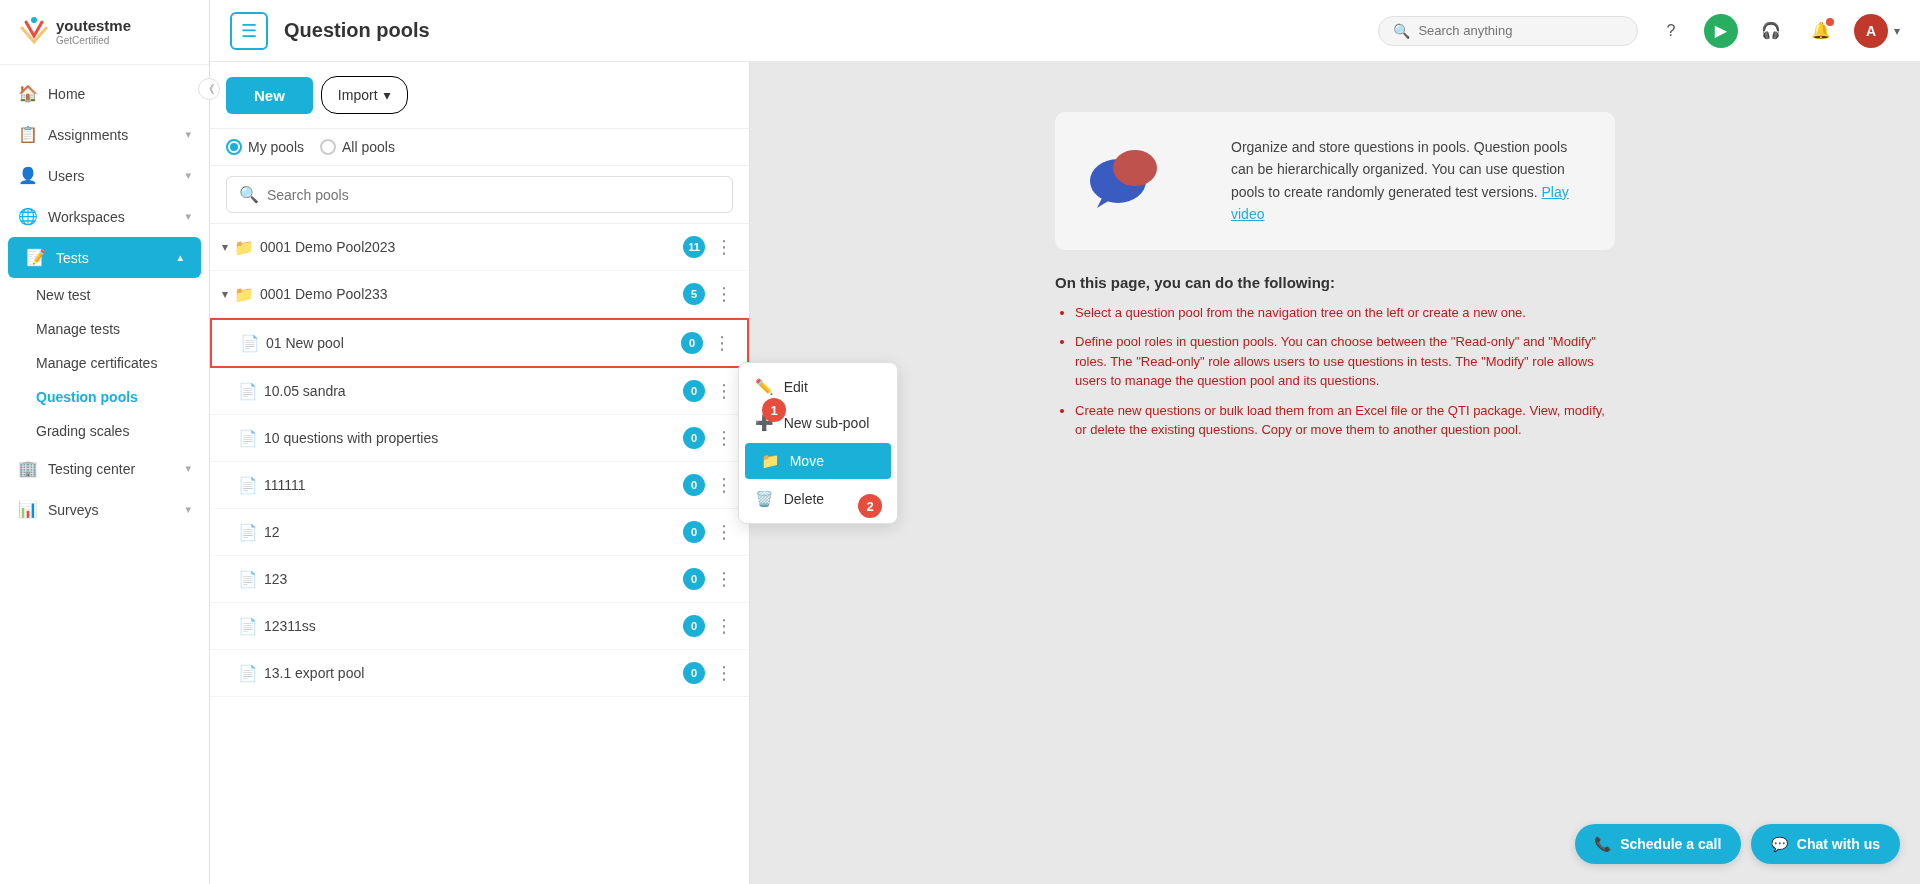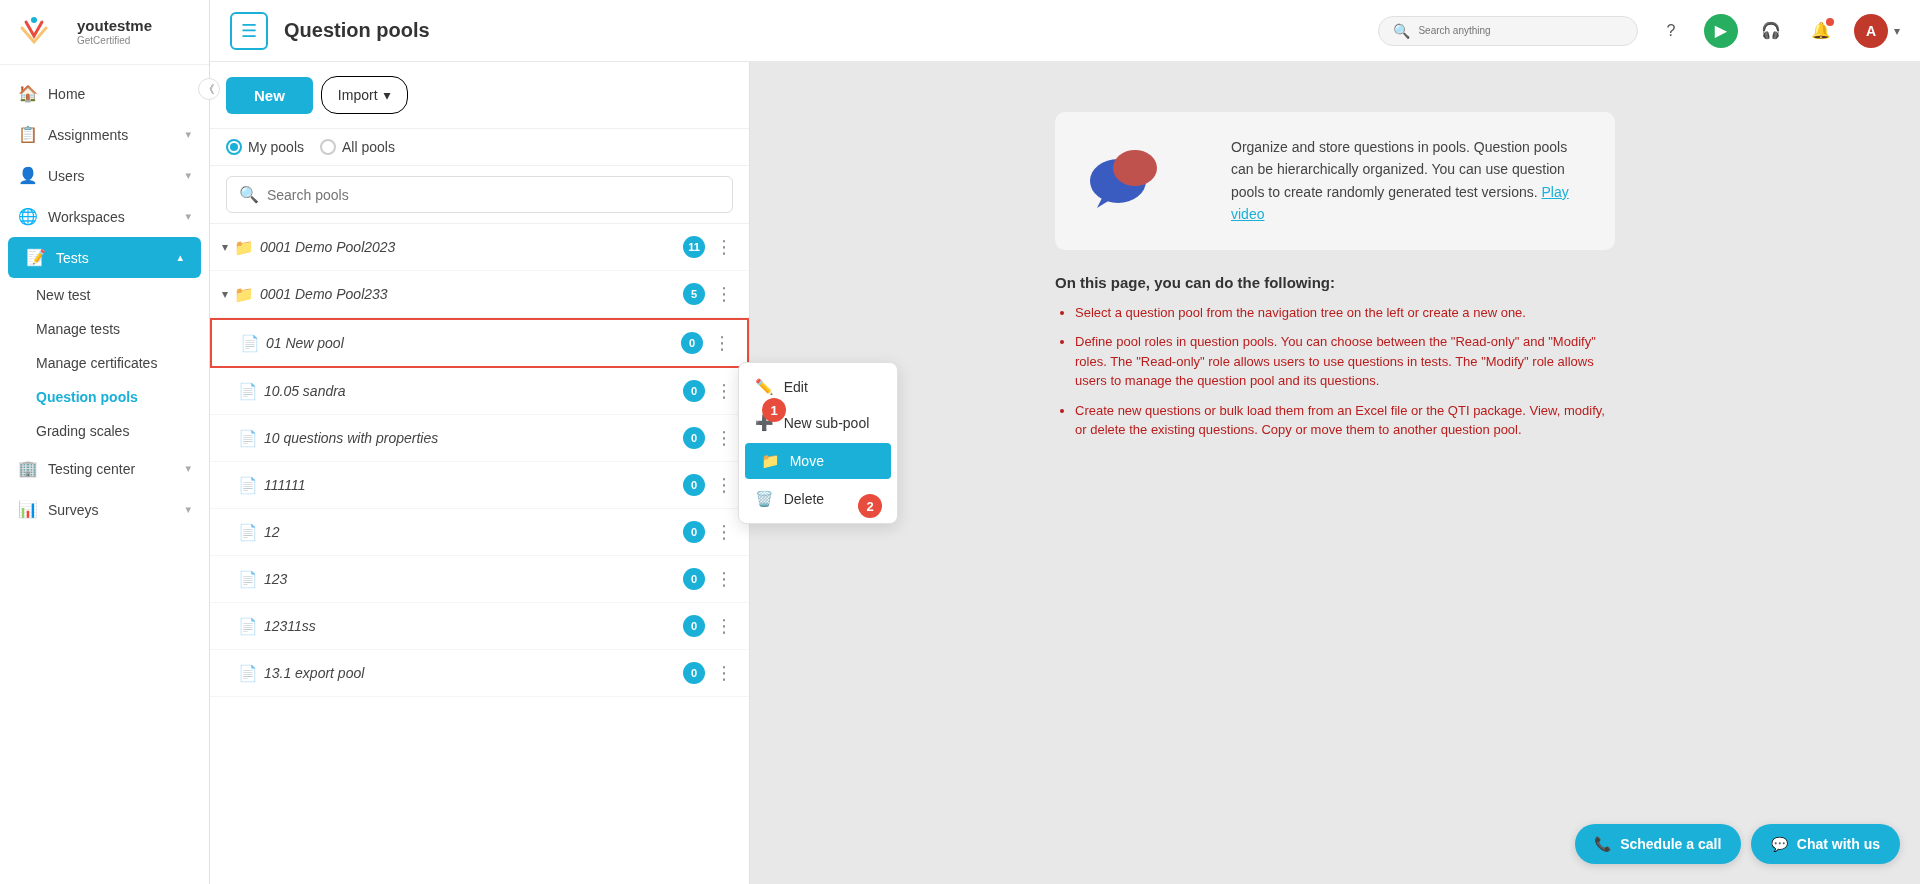--- a/index.html
+++ b/index.html
@@ -13,21 +13,21 @@
       border-right: 1px solid #e0e0e0;
       display: flex;
       flex-direction: column;
       height: 100%;
       overflow-y: auto;
     }
     .sidebar-logo {
       padding: 14px 16px;
       display: flex;
       align-items: center;
-      gap: 25px;
+      gap: 4px;
       border-bottom: 1px solid #f0f0f0;
     }
     .logo-icon {
       width: 36px;
       height: 36px;
     }
     .logo-text {
       display: flex;
       flex-direction: column;
       line-height: 1.1;
@@ -118,21 +118,21 @@
       align-items: center;
       background: #f5f5f5;
       border: 1px solid #e0e0e0;
       border-radius: 20px;
       padding: 6px 14px;
       gap: 8px;
       width: 260px;
     }
     .search-bar input {
       background: none; border: none; outline: none;
-      font-size: 10px; color: #0f172a; width: 200px;
+      font-size: 13px; color: #0f172a; width: 200px;
     }
     .search-icon { color: #888; font-size: 14px; }
     .topbar-icons { display: flex; align-items: center; gap: 16px; }
     .topbar-icon-btn {
       width: 34px; height: 34px;
       border-radius: 50%;
       display: flex; align-items: center; justify-content: center;
       cursor: pointer;
       font-size: 16px;
       color: #555;
@@ -241,21 +241,21 @@
       align-items: center;
       padding: 10px 12px;
       gap: 6px;
       cursor: pointer;
       font-size: 14px;
       color: #444;
       border-bottom: 1px solid #f5f5f5;
     }
     .pool-chevron { color: #666; font-size: 12px; }
     .pool-folder-icon { color: #666; font-size: 16px; }
-    .pool-name { flex: 1; font-size: 14px; font-style: italic; }
+    .pool-name { flex: 1; font-size: 14px; }
     .pool-count {
       background: #1ab0d8;
       color: #fff;
       border-radius: 50%;
       width: 22px; height: 22px;
       display: flex; align-items: center; justify-content: center;
       font-size: 11px; font-weight: 600;
     }
     .pool-menu-btn { color: #888; cursor: pointer; font-size: 18px; padding: 2px 4px; }
     .pool-item {

